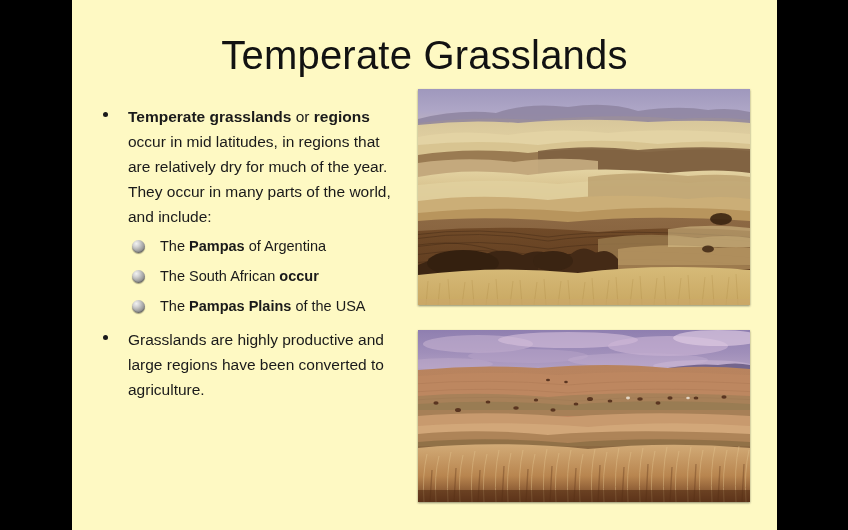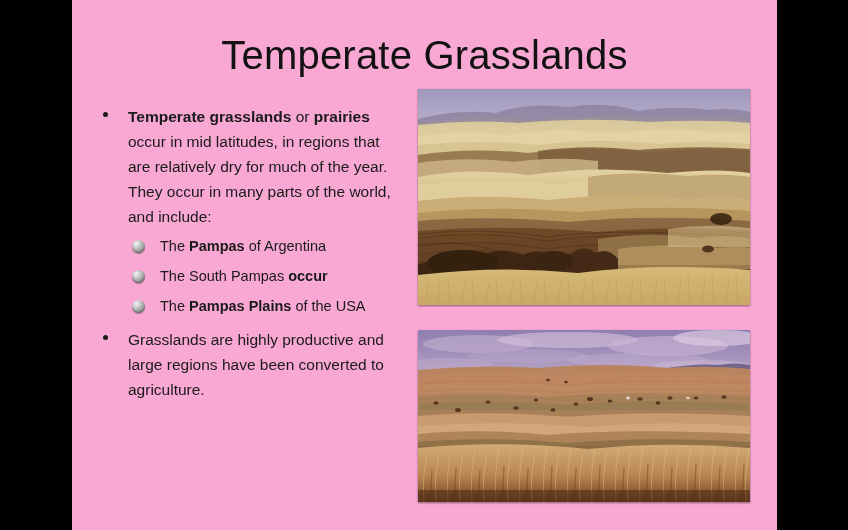--- a/index.html
+++ b/index.html
@@ -1,18 +1,18 @@
 <!DOCTYPE html>
 <html><head>
 <meta charset="utf-8">
 <style>
   html,body{margin:0;padding:0;background:#000;}
   body{width:848px;height:530px;overflow:hidden;font-family:"Liberation Sans",sans-serif;}
   #stage{position:relative;width:848px;height:530px;background:#000;}
-  #slide{position:absolute;left:72px;top:0;width:705px;height:530px;background:#f9a8d4;}
+  #slide{position:absolute;left:72px;top:0;width:705px;height:530px;background:#fef9c3;}
 
   #title{
     position:absolute;left:0;top:33px;width:705px;text-align:center;
     font-size:40px;font-weight:400;color:#121212;letter-spacing:.2px;
     font-family:"Liberation Sans",sans-serif;line-height:1.1;
   }
 
   #body-col{position:absolute;left:22px;top:104px;width:305px;}
 
   .bullet-l1{position:relative;padding-left:34px;margin-bottom:6px;}
@@ -54,33 +54,33 @@
 <div id="stage">
 
   <div id="slide">
 
     <div id="title">Temperate Grasslands</div>
 
     <div id="body-col">
 
       <div class="bullet-l1">
         <span class="dot"></span>
-        <span class="txt"><b>Temperate grasslands</b><span> or </span><b>prairies</b><span> occur in mid latitudes, in regions that are relatively dry for much of the year. They occur in many parts of the world, and include:</span></span>
+        <span class="txt"><b>Temperate grasslands</b><span> or </span><b>regions</b><span> occur in mid latitudes, in regions that are relatively dry for much of the year. They occur in many parts of the world, and include:</span></span>
       </div>
 
       <div class="sub-list">
 
         <div class="bullet-l2">
           <span class="sphere"></span>
           <span class="txt"><span>The </span><b>Pampas</b><span> of Argentina</span></span>
         </div>
 
         <div class="bullet-l2">
           <span class="sphere"></span>
-          <span class="txt"><span>The South Pampas </span><b>occur</b></span>
+          <span class="txt"><span>The South African </span><b>occur</b></span>
         </div>
 
         <div class="bullet-l2">
           <span class="sphere"></span>
           <span class="txt"><span>The </span><b>Pampas Plains</b><span> of the USA</span></span>
         </div>
 
       </div>
 
       <div class="bullet-l1" id="bullet2">

